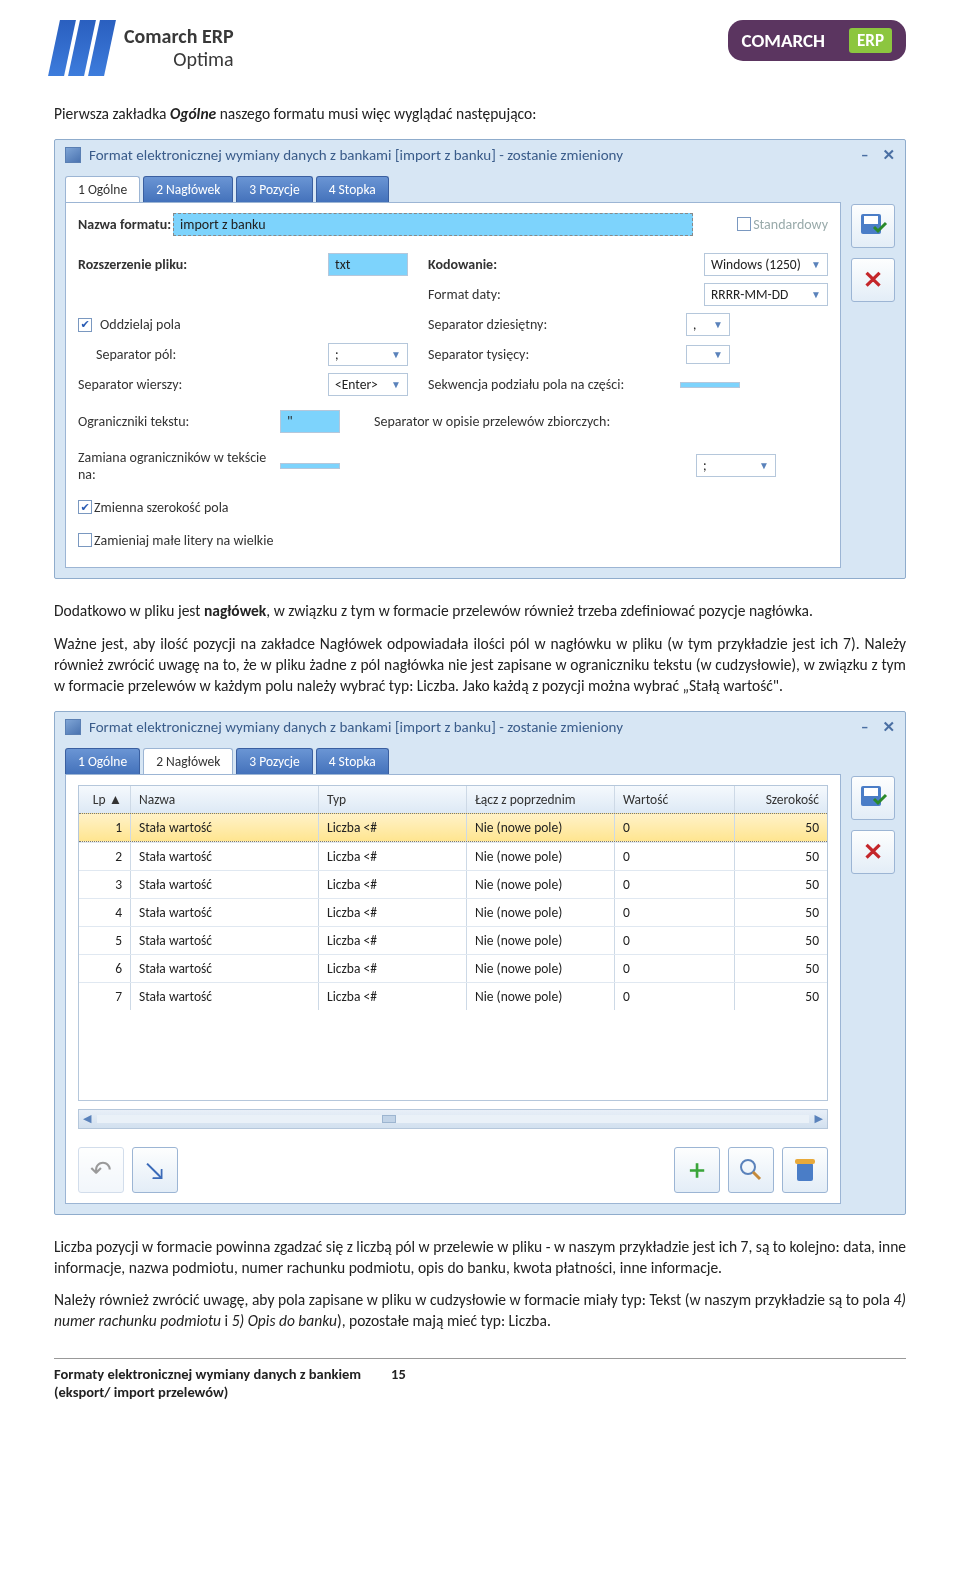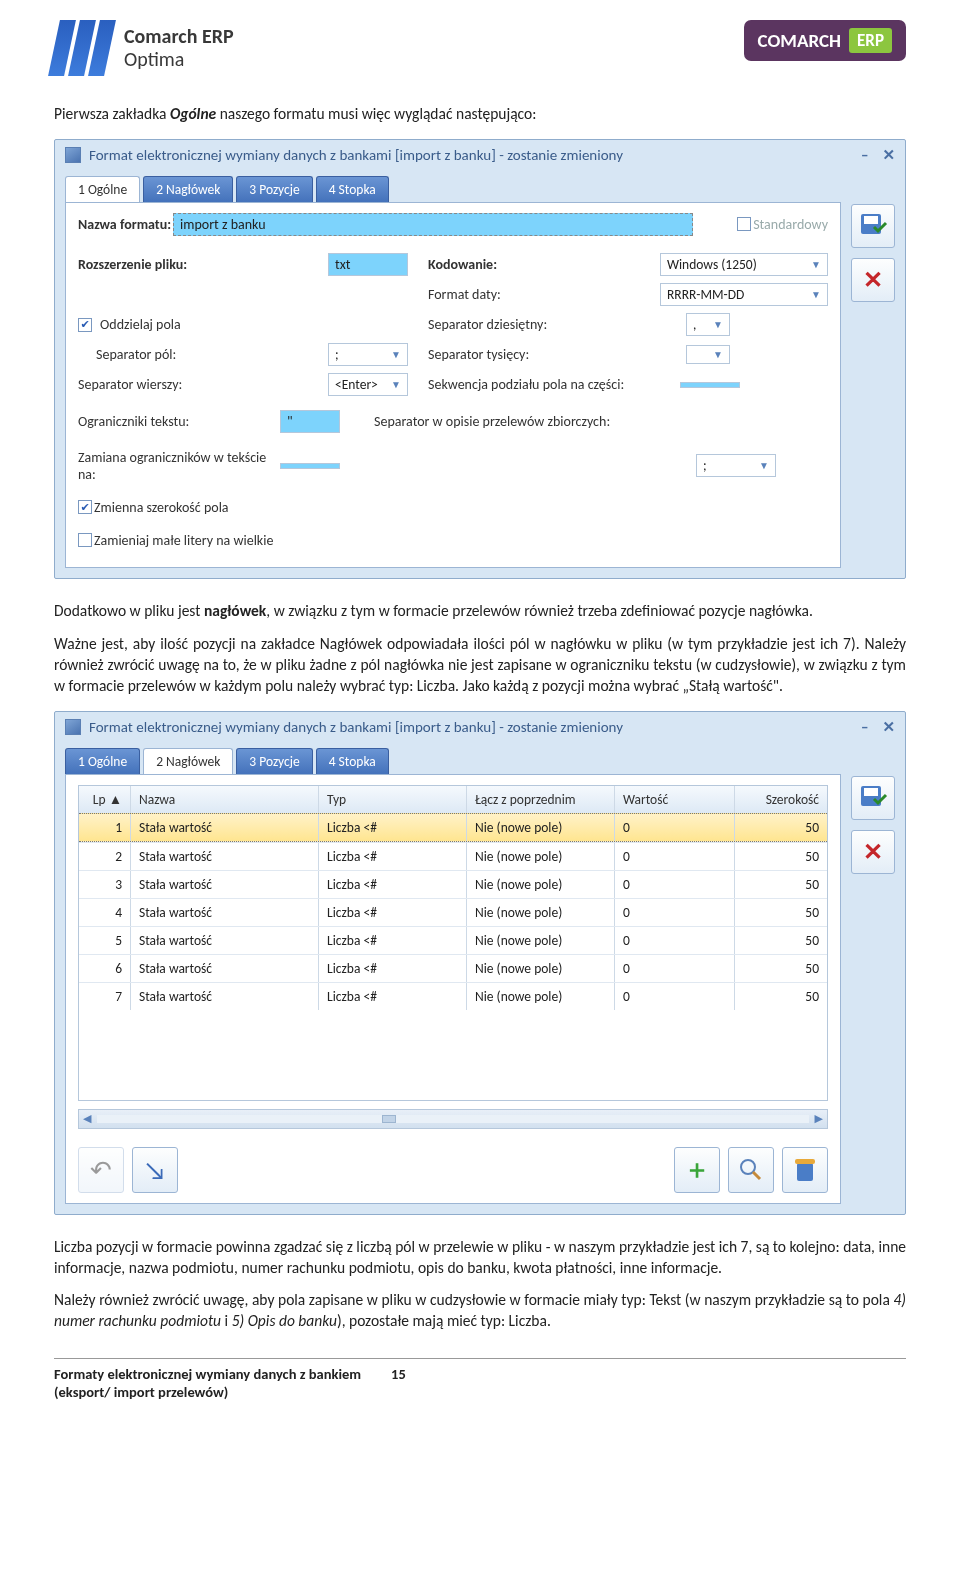--- a/index.html
+++ b/index.html
@@ -1,24 +1,24 @@
 <!DOCTYPE html>
 <html><head>
 <meta charset="utf-8">
 <style>
   * { box-sizing: border-box; margin: 0; padding: 0; }
   body { font-family: Calibri, Arial, sans-serif; background: #fff; color: #222; width: 960px; padding: 20px 54px 30px; }
   .header-row { display: flex; align-items: flex-start; justify-content: space-between; margin-bottom: 28px; }
-  .logo-block { display: flex; align-items: center; gap: 14px; }
+  .logo-block { display: flex; align-items: center; gap: 14px; text-align: right; }
   .logo-mark { width: 56px; height: 56px; display: flex; gap: 4px; transform: skewX(-12deg); }
   .logo-mark span { flex: 1; background: linear-gradient(180deg,#2a5fbf,#3d7cdc); }
   .logo-text { line-height: 1.15; }
   .logo-text .l1 { font-size: 20px; font-weight: 700; color: #393939; }
   .logo-text .l2 { font-size: 20px; color: #393939; }
-  .badge { background: #5b3560; color: #fff; padding: 8px 14px; border-radius: 7px; font-size: 19px; font-weight: 600; display: flex; align-items: center; gap: 8px; }
+  .badge { background: #5b3560; color: #fff; padding: 8px 14px; border-radius: 15px; font-size: 19px; font-weight: 600; display: flex; align-items: center; gap: 24px; }
   .badge .erp { background: #8cc63f; padding: 2px 8px; border-radius: 3px; font-size: 17px; }
   p { font-size: 15.5px; line-height: 1.35; text-align: justify; margin-bottom: 12px; }
   
   .window { border: 1px solid #8faccc; background: #d7e6f4; border-radius: 2px; margin: 14px 0 22px; }
   .titlebar { display: flex; align-items: center; justify-content: space-between; padding: 6px 10px; color: #3a5c8a; font-size: 15px; }
   .titlebar-left { display: flex; align-items: center; gap: 8px; }
   .win-icon { width: 16px; height: 16px; background: linear-gradient(145deg,#7fa5d6,#4a73b0); border: 1px solid #5a7fb3; }
   .title-actions { display: flex; gap: 14px; color: #4a6fa3; font-weight: bold; }
   .tabs { display: flex; gap: 3px; padding: 6px 10px 0; }
   .tab { padding: 4px 12px; font-size: 13.5px; background: linear-gradient(#6a95d4,#4472bb); color: #fff; border: 1px solid #3a5fa0; border-bottom: none; border-radius: 3px 3px 0 0; margin-right: 0; }
@@ -32,21 +32,21 @@
   .lbl { color: #333; }
   .bold { font-weight: 700; }
   .txt-input { border: 1px dashed #888; padding: 2px 6px; font-size: 14px; background: #7dd3fc; }
   .txt-input.solid { border-style: solid; border-color: #b5c7db; }
   .combo { border: 1px solid #b5c7db; padding: 2px 6px; font-size: 13.5px; background: #fff; display: flex; justify-content: space-between; align-items: center; gap: 8px; }
   .combo .arrow { color: #5a82bb; font-size: 10px; }
   .chk { width: 14px; height: 14px; border: 1px solid #7a98c0; background: #fff; display: inline-flex; align-items: center; justify-content: center; font-size: 11px; color: #2a5cb4; }
   .chk.checked::after { content: "✔"; }
   .grid2 { display: grid; grid-template-columns: 330px 1fr; gap: 4px 20px; align-items: center; }
   .form-line { display: flex; align-items: center; gap: 8px; font-size: 14px; min-height: 26px; }
-  .w80 { width: 80px; } .w130 { width: 168px; } .w40 { width: 44px; } .w60 { width: 60px; }
+  .w80 { width: 80px; } .w130 { width: 124px; } .w40 { width: 44px; } .w60 { width: 60px; }
   .disabled { color: #9aa; }
   
   .grid-wrap { border: 1px solid #b5c7db; }
   .grid-head { display: flex; background: linear-gradient(#f5f9fd,#dde9f5); font-size: 13.5px; color: #333; }
   .grid-head > div, .grid-row > div { padding: 5px 8px; border-right: 1px solid #cdd9e6; }
   .grid-head > div:last-child, .grid-row > div:last-child { border-right: none; }
   .c-lp { width: 52px; text-align: right; }
   .c-name { flex: 1; }
   .c-typ { width: 148px; }
   .c-lacz { width: 148px; }

